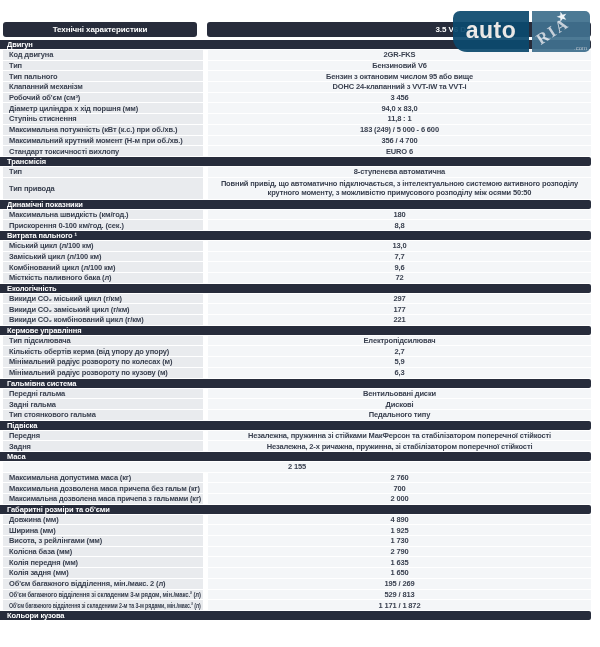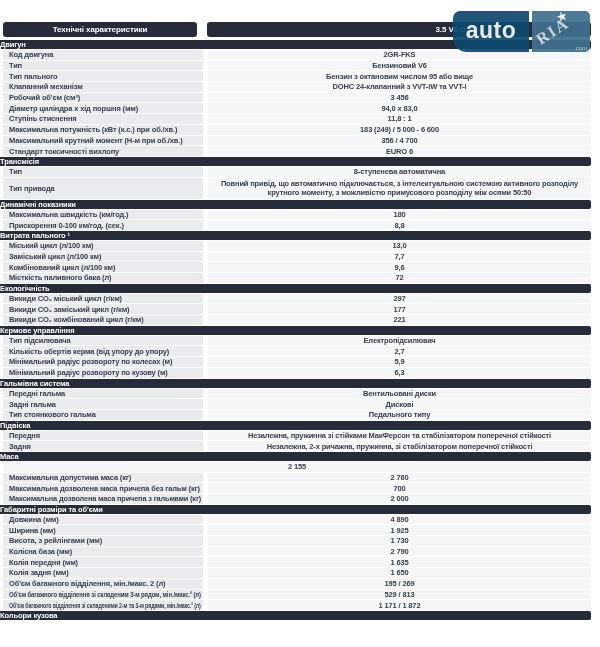--- a/index.html
+++ b/index.html
@@ -5,21 +5,21 @@
   html,body{margin:0;padding:0;}
   body{width:600px;height:647px;background:#fff;overflow:hidden;position:relative;
        font-family:"Liberation Sans", sans-serif;color:#3a4150;}
   .table-wrap{position:absolute;left:0;top:22px;width:591px;}
   .head-row{display:flex;gap:10px;margin-left:3px;height:15px;margin-bottom:3px;border-radius:6px;}
   .head-cell{background:#272c3b;color:#fff;border-radius:3px;display:flex;align-items:center;
              font-size:8px;font-weight:700;letter-spacing:-0.1px;}
   .head-cell.left{width:194px;justify-content:center;}
   .head-cell.right{flex:1;justify-content:flex-end;padding-right:113px;}
   .bar{height:9px;margin:1px 0;background:#272c3b;color:#fff;display:flex;align-items:center;
-       font-size:7.5px;font-weight:700;border-radius:0 2px 2px 0;letter-spacing:-0.1px;}
+       padding-left:7px;font-size:7.5px;font-weight:700;border-radius:0 2px 2px 0;letter-spacing:-0.1px;}
   .row{display:flex;gap:5px;margin:0 0 1px 3px;height:9.7px;}
   .row.tall{height:21px;}
   .cell{display:flex;align-items:center;font-size:7.5px;font-weight:700;letter-spacing:-0.15px;overflow:hidden;}
   .cell.label{width:194px;background:#e9ebee;padding-left:6px;}
   .cell.value{flex:1;background:#f4f6f8;justify-content:center;text-align:center;}
   .fit{display:inline-block;white-space:nowrap;}
   .cell.label .fit{transform-origin:0 50%;}
   .cell.value .fit{transform-origin:50% 50%;}
   .wrap{white-space:normal;line-height:1.25;font-size:7.5px;}
   

